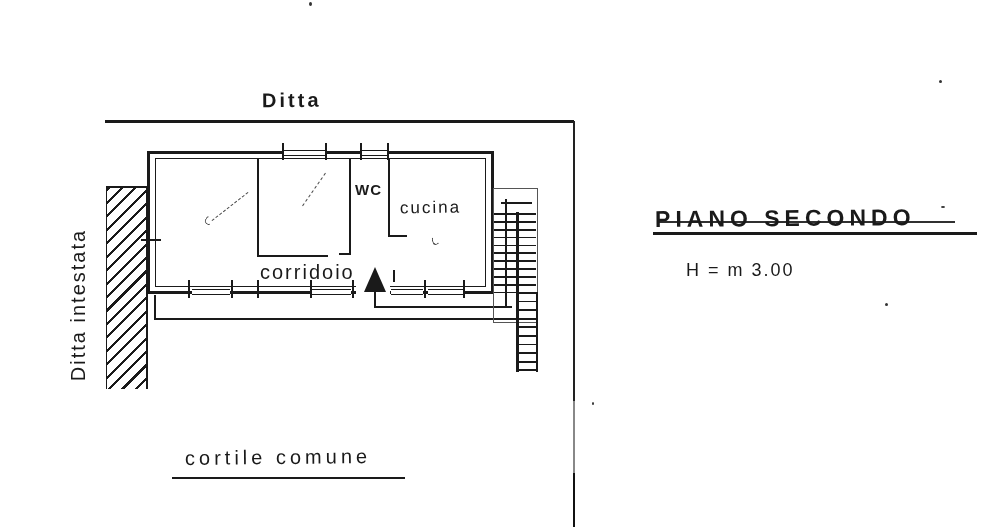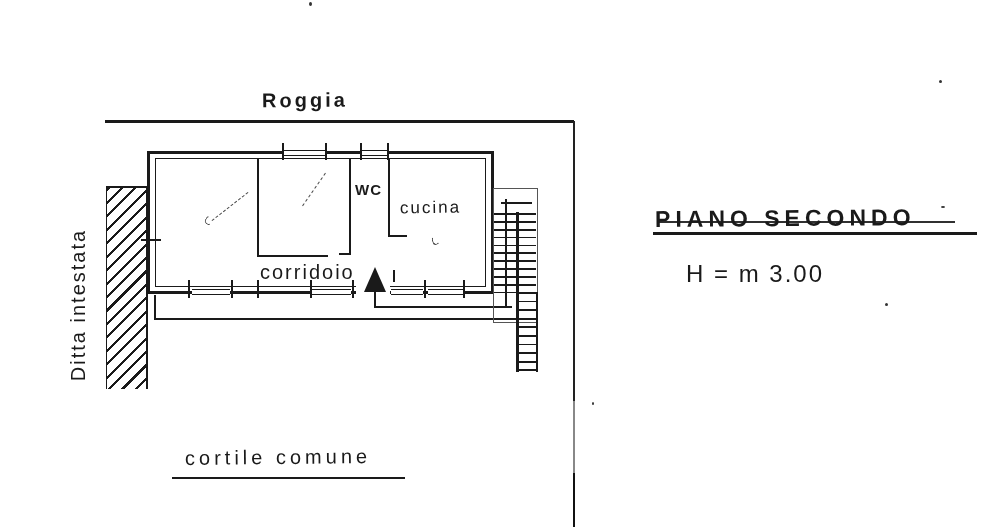--- a/index.html
+++ b/index.html
@@ -31,21 +31,21 @@
 <body>
 
 <div id="canvas">
 
   <div class="abs speck" style="left:309px;top:2px;width:3px;height:4px;"></div>
   <div class="abs speck" style="left:939px;top:80px;width:3px;height:3px;"></div>
   <div class="abs speck" style="left:941px;top:206px;width:4px;height:2px;"></div>
   <div class="abs speck" style="left:885px;top:303px;width:3px;height:3px;"></div>
   <div class="abs speck" style="left:592px;top:402px;width:2px;height:3px;"></div>
 
-  <div class="abs label" style="left:262px;top:89px;font-size:20px;font-weight:bold;letter-spacing:3px;transform:rotate(-0.5deg);">Roggia</div>
+  <div class="abs label" style="left:262px;top:89px;font-size:20px;font-weight:bold;letter-spacing:3px;transform:rotate(-0.5deg);">Ditta</div>
   <div class="abs ink" style="left:105px;top:120px;width:469px;height:3px;"></div>
 
   <div class="abs" style="left:573px;top:121px;width:2px;height:280px;background:#222;"></div>
   <div class="abs" style="left:573px;top:401px;width:2px;height:72px;background:#888;"></div>
   <div class="abs" style="left:573px;top:473px;width:2.2px;height:54px;background:#111;"></div>
 
   <div class="abs hatch" style="left:106px;top:186px;width:42px;height:203px;"></div>
 
   <div class="abs label" style="left:-25px;top:292px;width:206px;height:26px;line-height:26px;text-align:center;font-size:20px;letter-spacing:2px;transform:rotate(-90deg);">Ditta intestata</div>
 
@@ -101,18 +101,18 @@
   <div class="abs dashed" style="left:294px;top:189px;width:40px;transform:rotate(-55deg);"></div>
   <div class="abs" style="left:432px;top:236px;width:7px;height:9px;border:1.6px solid var(--pencil);border-right-color:transparent;border-top-color:transparent;border-radius:50%;transform:rotate(-15deg);"></div>
 
   <div class="abs label" style="left:355px;top:181px;font-size:15px;font-weight:bold;letter-spacing:1px;">WC</div>
   <div class="abs label" style="left:400px;top:198px;font-size:17px;letter-spacing:2px;transform:rotate(-1deg);">cucina</div>
   <div class="abs label" style="left:260px;top:261px;font-size:20px;letter-spacing:2px;">corridoio</div>
 
   <div class="abs label" style="left:655px;top:205px;font-size:23px;font-weight:600;letter-spacing:5px;transform:rotate(-0.4deg);">PIANO SECONDO</div>
   <div class="abs ink" style="left:657px;top:221px;width:298px;height:1.6px;opacity:.9;"></div>
   <div class="abs ink" style="left:653px;top:232px;width:324px;height:2.6px;"></div>
-  <div class="abs label" style="left:686px;top:260px;font-size:24px;letter-spacing:2px;">H = m 3.00</div>
+  <div class="abs label" style="left:686px;top:260px;font-size:18px;letter-spacing:2px;">H = m 3.00</div>
 
   <div class="abs label" style="left:185px;top:446px;font-size:20px;letter-spacing:4px;transform:rotate(-0.6deg);">cortile comune</div>
   <div class="abs ink" style="left:172px;top:477px;width:233px;height:2.2px;"></div>
 
 </div>
 
 </body></html>

